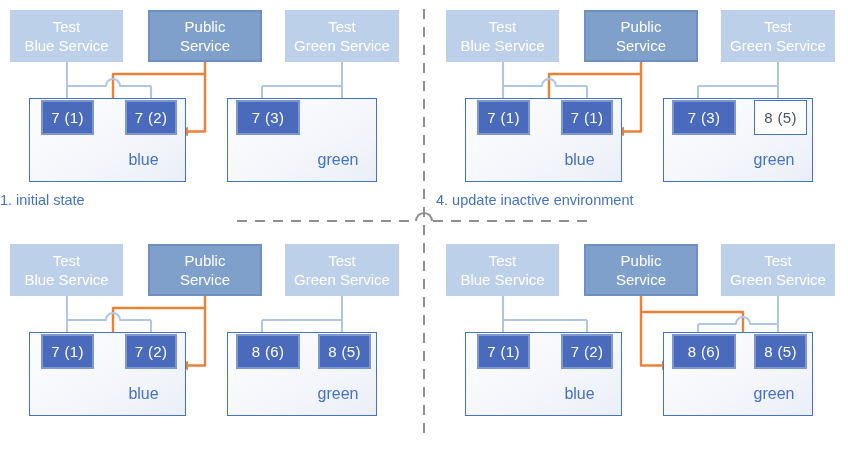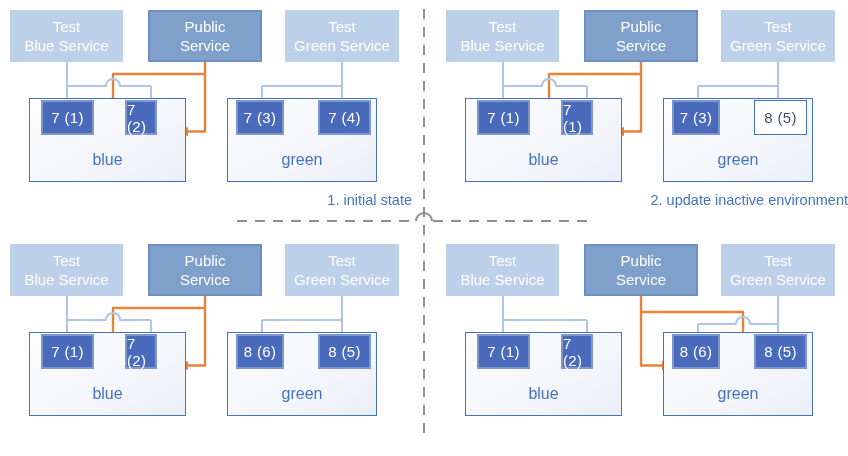--- a/index.html
+++ b/index.html
@@ -28,27 +28,27 @@
   }
   .env.blue{left:29px;width:157px}.env.green{left:227px;width:150px}
 
   .inst{
     position:absolute;top:100px;height:35px;box-sizing:border-box;
     display:flex;align-items:center;justify-content:center;
     font-size:15px;letter-spacing:.3px;
   }
   .inst.filled{background:var(--instance-fill,#4a6abc);border:2px solid var(--instance-border,#7e97cf);color:#fff;}
   .inst.outlined{background:var(--instance-outlined-fill,#fff);border:1.5px solid var(--instance-outlined-border,#4472c4);color:var(--instance-outlined-text,#44546a);}
-  .inst.b1{left:41px;width:53px}.inst.b2{left:125px;width:32px}
-  .inst.g1{left:236px;width:48px}.inst.g2{left:318px;width:53px}
-
-  .env-label{position:absolute;top:151px;text-align:center;color:var(--caption-text,#4472c4);font-size:16px;}
+  .inst.b1{left:41px;width:53px}.inst.b2{left:125px;width:52px}
+  .inst.g1{left:236px;width:64px}.inst.g2{left:318px;width:53px}
+
+  .env-label{position:absolute;top:151px;text-align:center;color:var(--caption-text,#4472c4);font-size:16px;padding-left:36px;}
   .env-label.blue{left:29px;width:157px}.env-label.green{left:227px;width:150px}
 
-  .caption{position:absolute;top:192px;left:0;width:412px;text-align:right;color:var(--caption-text,#4472c4);font-size:14.5px;}
+  .caption{position:absolute;top:192px;left:0;width:412px;text-align:left;color:var(--caption-text,#4472c4);font-size:14.5px;}
 
   svg.arrows{position:absolute;left:0;top:0;width:424px;height:228px;pointer-events:none;}
   .public-route path{fill:none;stroke:var(--arrow-public,#e8823b);stroke-width:2.4;stroke-linejoin:round;}
   .public-route polygon{fill:var(--arrow-public,#e8823b);}
   .test-route path{fill:none;stroke:var(--arrow-light,#b0c6e7);stroke-width:2;stroke-linejoin:round;}
   .test-route polygon{fill:var(--arrow-light,#b0c6e7);}
 
   svg.dividers{position:absolute;left:0;top:0;width:848px;height:456px;pointer-events:none;}
   .divider-line{fill:none;stroke:var(--divider,#8f8f8f);stroke-width:2;}
   .dashed{stroke-dasharray:10 8;}
@@ -97,21 +97,20 @@
     </div>
     <div class="svc light s3">
       <span>Test</span>
       <span>Green Service</span>
     </div>
     <div class="env blue"></div>
     <div class="env green"></div>
     <div class="inst b1 filled">7 (1)</div>
     <div class="inst b2 filled">7 (2)</div>
     <div class="inst g1 filled">7 (3)</div>
-    <div class="inst g2 filled">7 (4)</div>
     <div class="env-label blue">blue</div>
     <div class="env-label green">green</div>
     <div class="caption">1. initial state</div>
   </section>
 
   <section class="panel p2">
     <svg class="arrows" viewBox="0 0 424 228">
       <g class="public-route">
         <path d="M205,62 V131.5 H188"></path>
         <path d="M205,74 H113 V131.5 H104"></path>
@@ -146,21 +145,21 @@
       <span>Green Service</span>
     </div>
     <div class="env blue"></div>
     <div class="env green"></div>
     <div class="inst b1 filled">7 (1)</div>
     <div class="inst b2 filled">7 (1)</div>
     <div class="inst g1 filled">7 (3)</div>
     <div class="inst g2 outlined">8 (5)</div>
     <div class="env-label blue">blue</div>
     <div class="env-label green">green</div>
-    <div class="caption">2. update inactive environment</div>
+    <div class="caption">4. update inactive environment</div>
   </section>
 
   <section class="panel p3">
     <svg class="arrows" viewBox="0 0 424 228">
       <g class="public-route">
         <path d="M205,62 V131.5 H188"></path>
         <path d="M205,74 H113 V131.5 H104"></path>
         <polygon points="188,126.8 188,136.2 179,131.5"></polygon>
         <polygon points="104,126.8 104,136.2 95,131.5"></polygon>
       </g>

